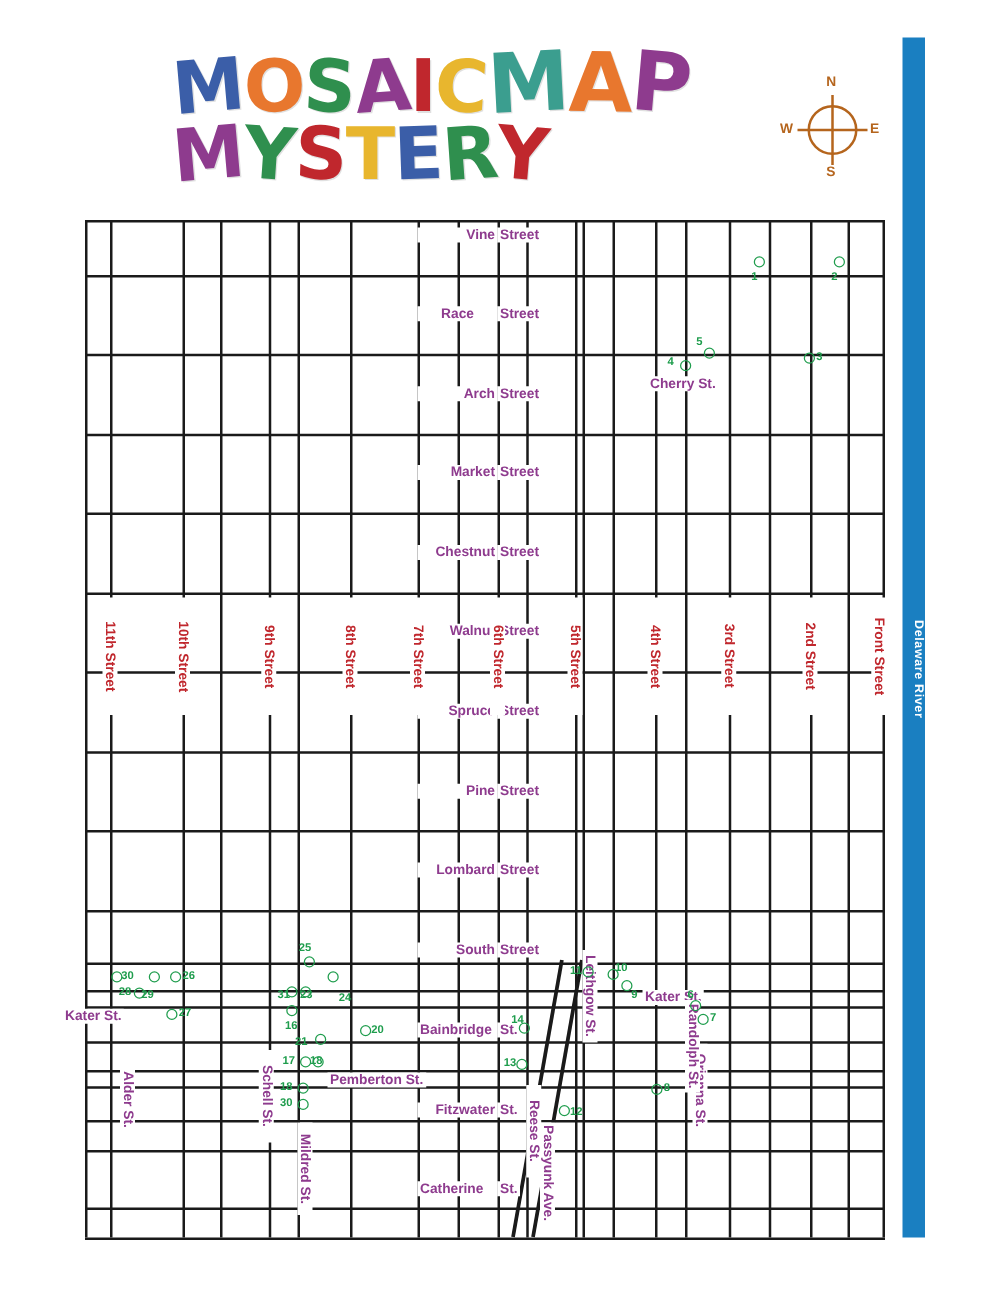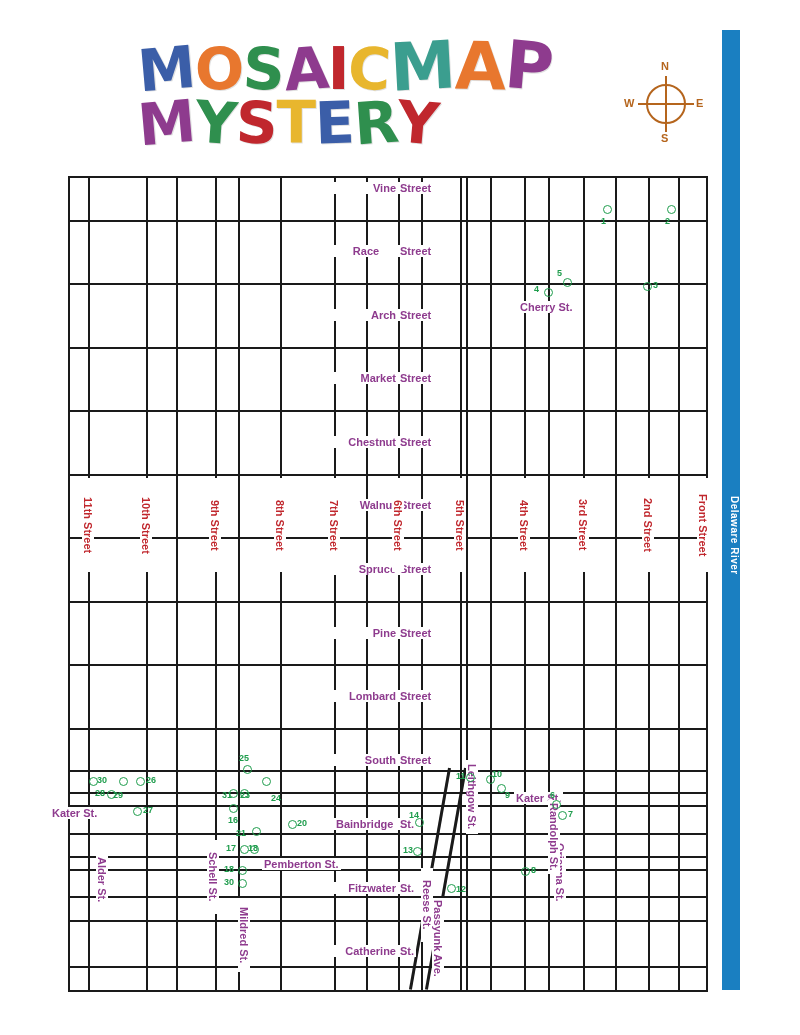--- a/index.html
+++ b/index.html
@@ -260,21 +260,21 @@
       <div class="slabel horizname" style="left: 334px; top: 627px; width: 60px; text-align: right;">Pine</div>
       <div class="slabel horizname" style="left: 398px; top: 627px;">Street</div>
       <div class="slabel horizname" style="left: 334px; top: 690px; width: 60px; text-align: right;">Lombard</div>
       <div class="slabel horizname" style="left: 398px; top: 690px;">Street</div>
       <div class="slabel horizname" style="left: 334px; top: 754px; width: 60px; text-align: right;">South</div>
       <div class="slabel horizname" style="left: 398px; top: 754px;">Street</div>
       <div class="slabel horizname" style="left: 334px; top: 818px; width: 60px; text-align: left;">Bainbridge</div>
       <div class="slabel horizname" style="left: 398px; top: 818px;">St.</div>
       <div class="slabel horizname" style="left: 334px; top: 882px; width: 60px; text-align: right;">Fitzwater</div>
       <div class="slabel horizname" style="left: 398px; top: 882px;">St.</div>
-      <div class="slabel horizname" style="left: 334px; top: 945px; width: 60px; text-align: right;">Catherine</div>
+      <div class="slabel horizname" style="left: 334px; top: 945px; width: 60px; ">Catherine</div>
       <div class="slabel horizname" style="left: 398px; top: 945px;">St.</div>
       <div class="slabel vertname" style="left: 82px; top: 478px; height: 90px; color: rgb(192, 39, 45);">11th Street</div>
       <div class="slabel vertname" style="left: 140px; top: 478px; height: 90px; color: rgb(192, 39, 45);">10th Street</div>
       <div class="slabel vertname" style="left: 209px; top: 478px; height: 90px; color: rgb(192, 39, 45);">9th Street</div>
       <div class="slabel vertname" style="left: 274px; top: 478px; height: 90px; color: rgb(192, 39, 45);">8th Street</div>
       <div class="slabel vertname" style="left: 328px; top: 478px; height: 90px; color: rgb(192, 39, 45);">7th Street</div>
       <div class="slabel vertname" style="left: 392px; top: 478px; height: 90px; color: rgb(192, 39, 45);">6th Street</div>
       <div class="slabel vertname" style="left: 454px; top: 478px; height: 90px; color: rgb(192, 39, 45);">5th Street</div>
       <div class="slabel vertname" style="left: 518px; top: 478px; height: 90px; color: rgb(192, 39, 45);">4th Street</div>
       <div class="slabel vertname" style="left: 577px; top: 478px; height: 90px; color: rgb(192, 39, 45);">3rd Street</div>

